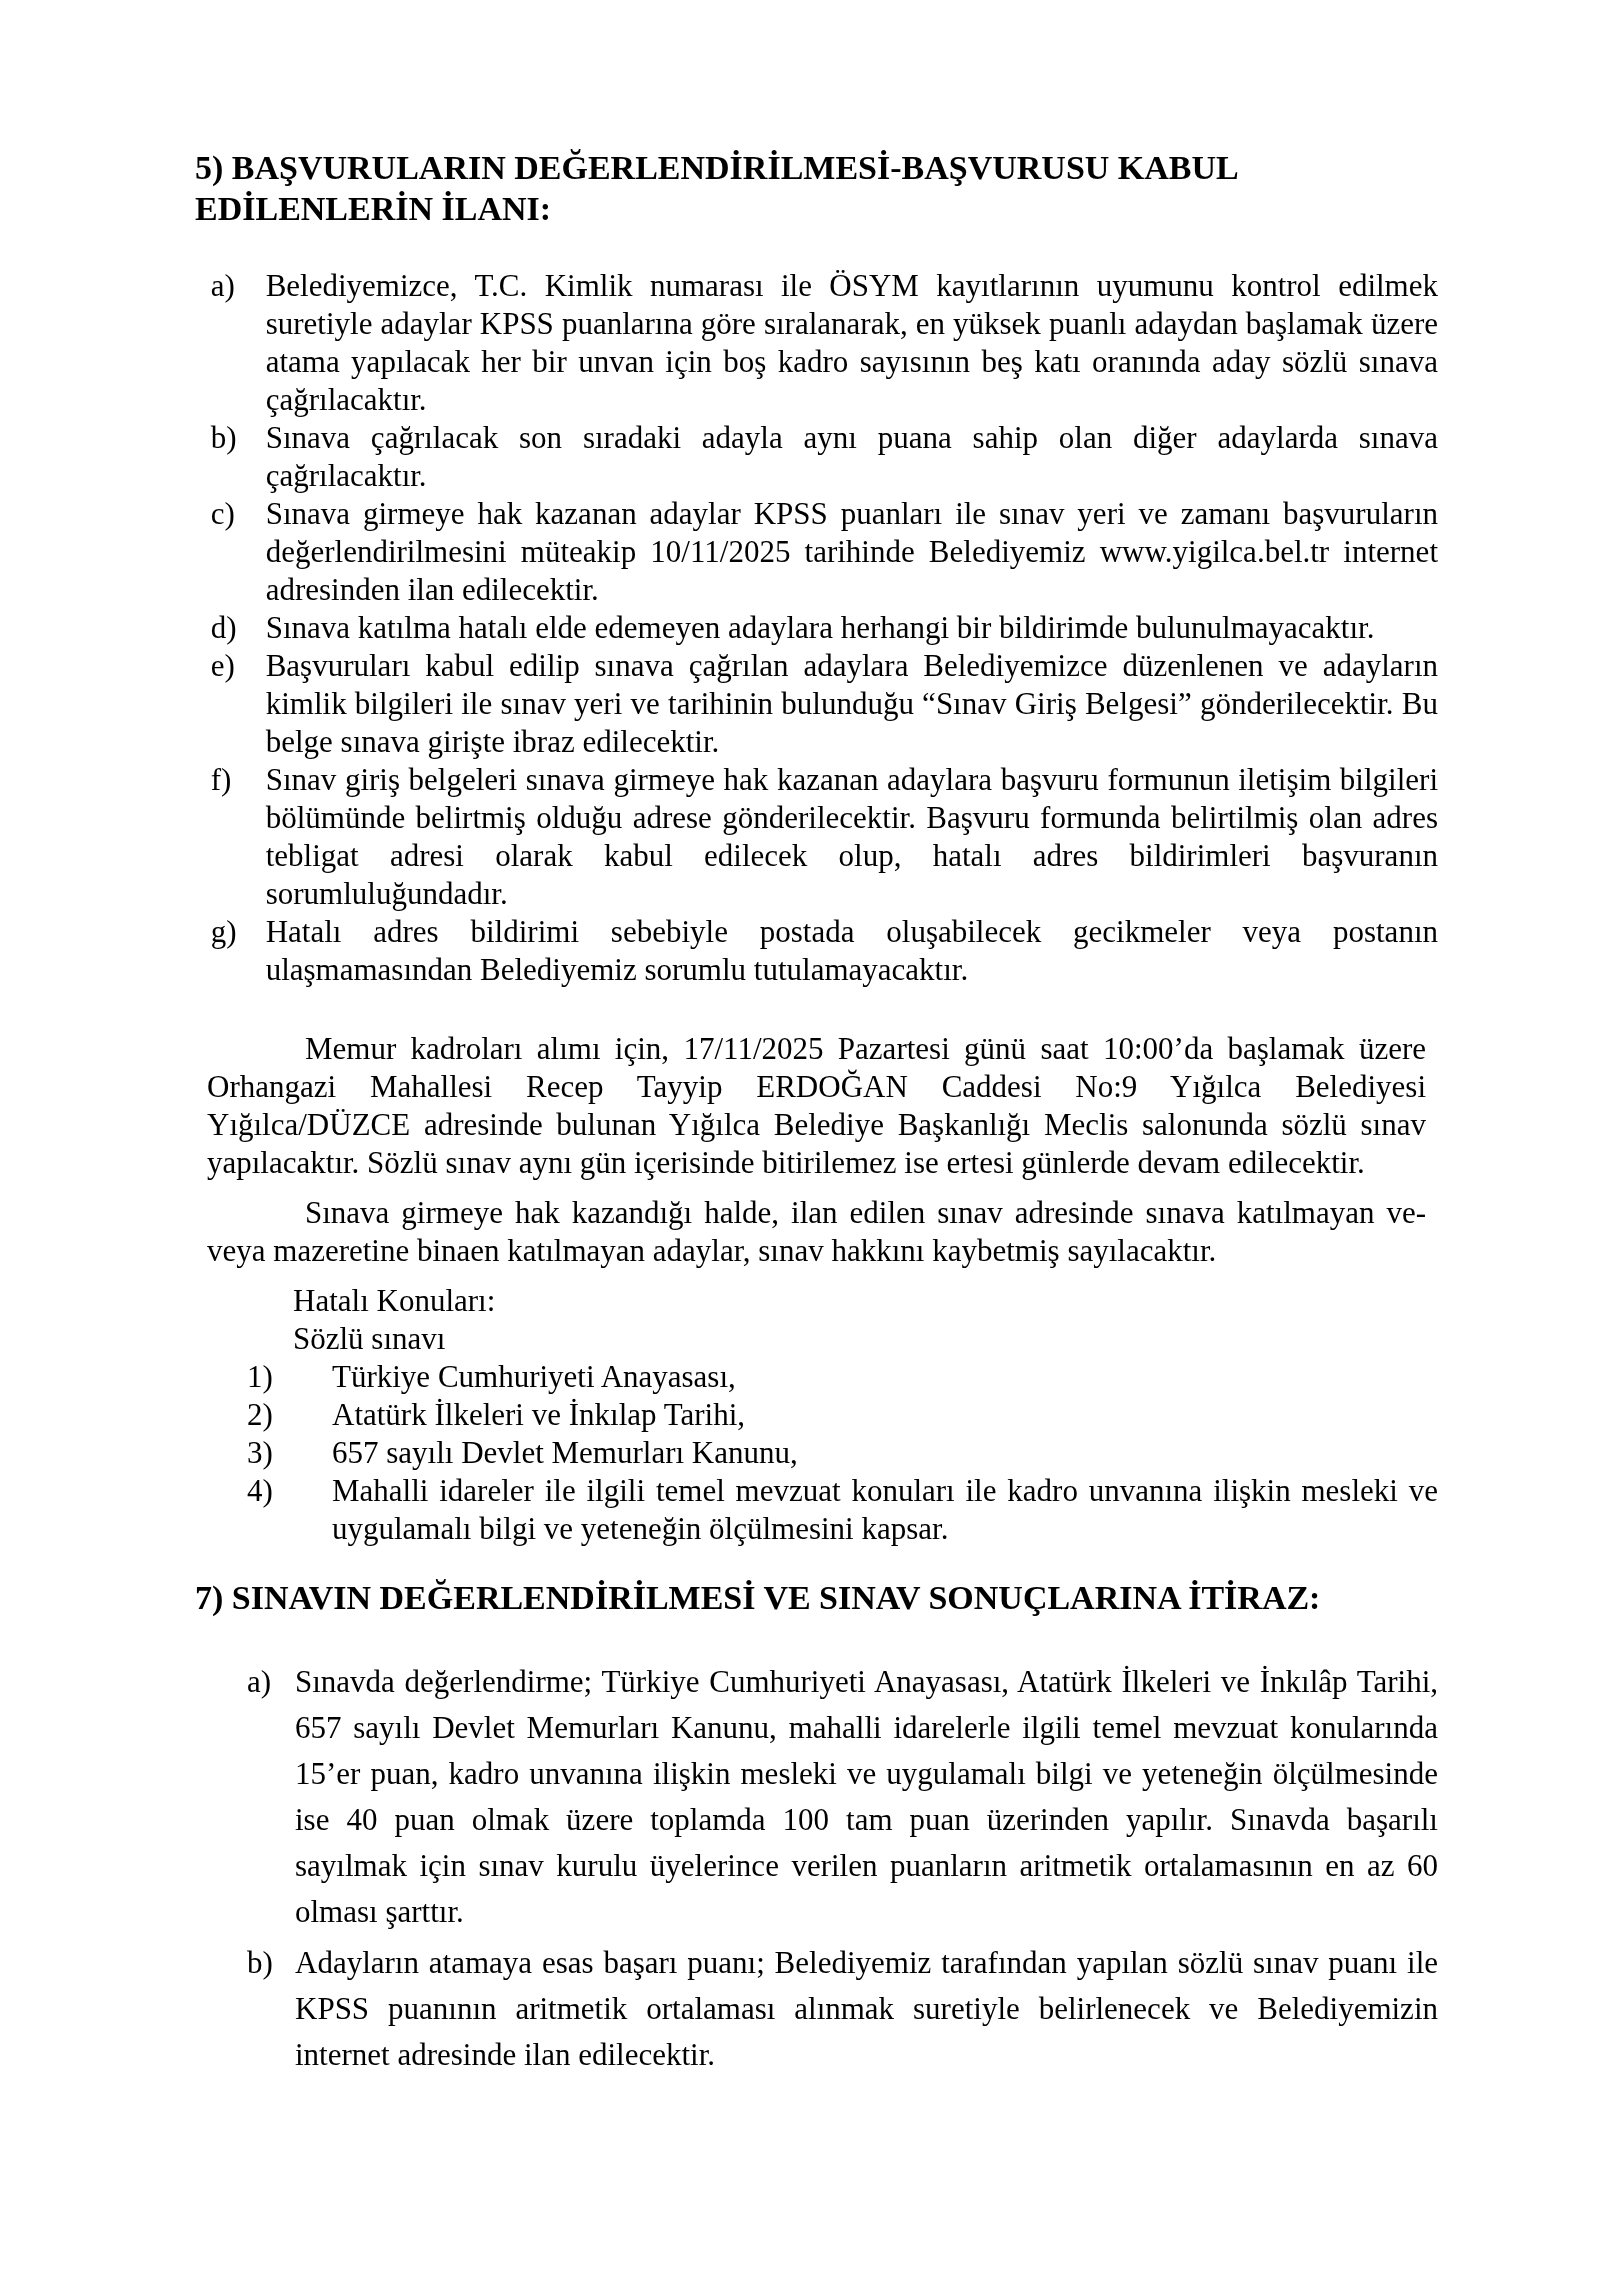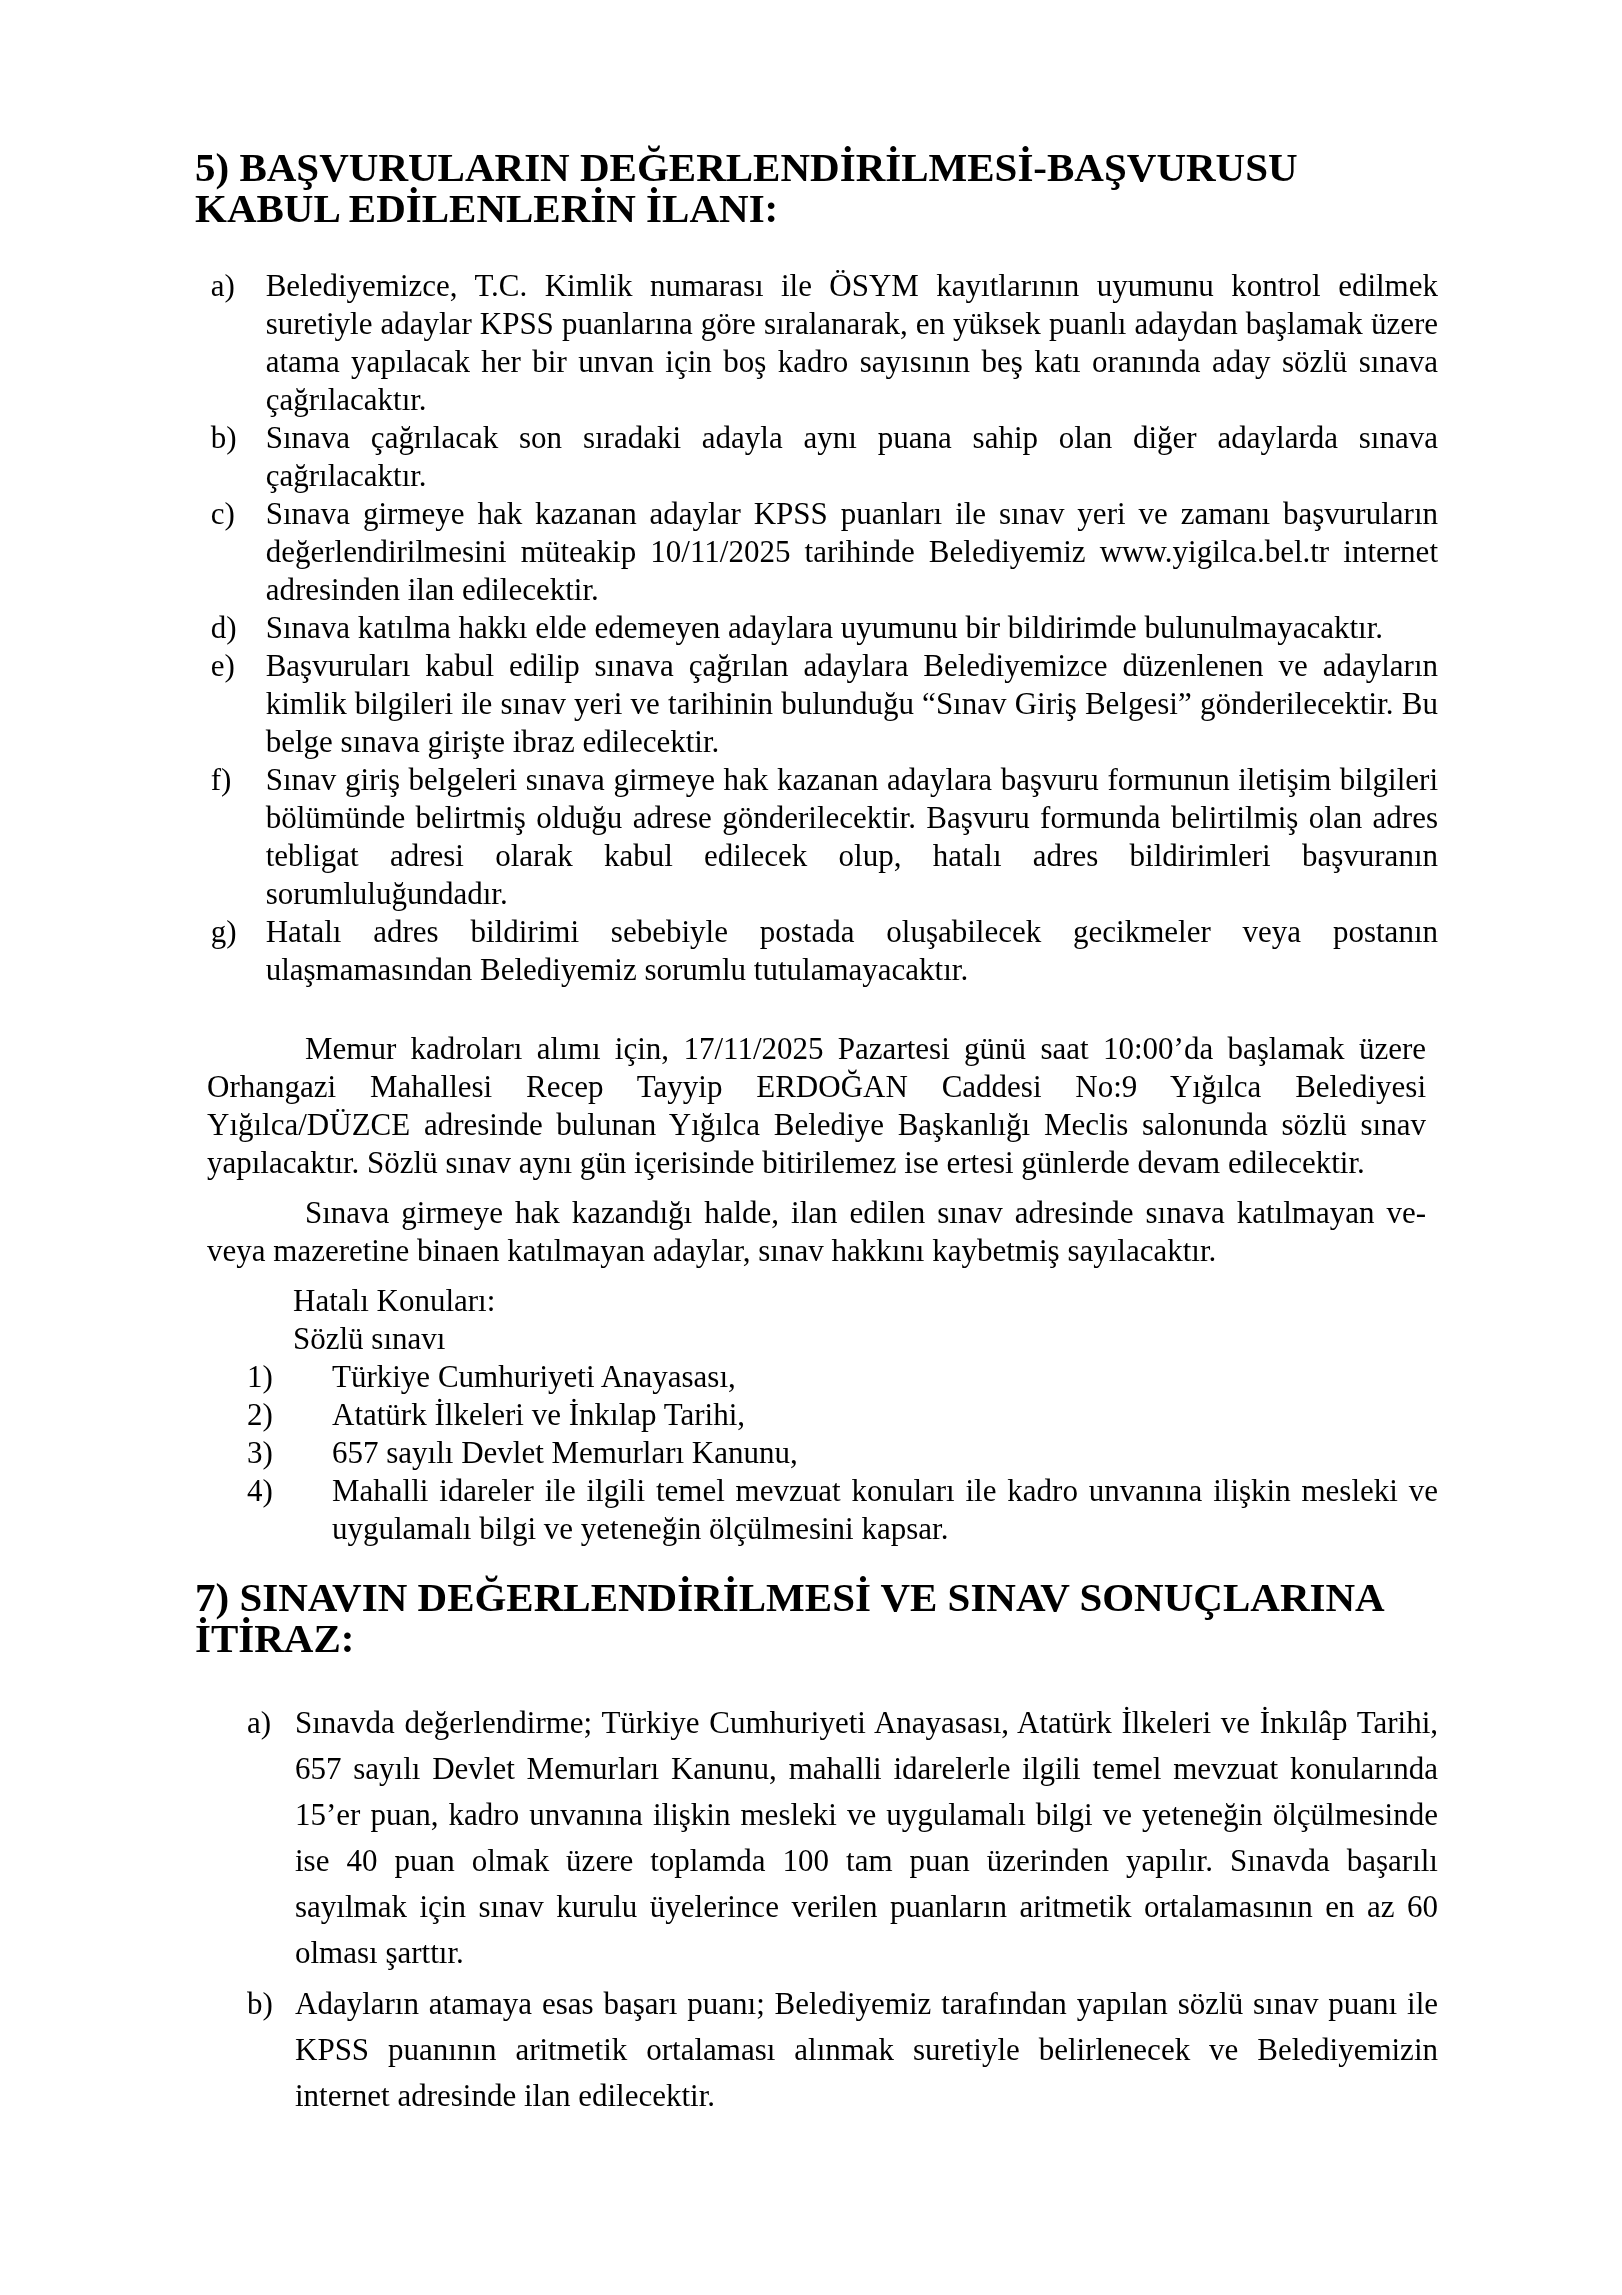--- a/index.html
+++ b/index.html
@@ -1,19 +1,19 @@
 <!DOCTYPE html>
 <html style="font-size:10.5px"><head>
 <meta charset="utf-8">
 <style>
   html, body { margin: 0; padding: 0; background: #ffffff; }
   body { width: 1623px; height: 2295px; position: relative; overflow: hidden;
          font-family: "Liberation Serif", "DejaVu Serif", serif; color: #000; }
   .page { position: absolute; left: 195px; top: 147px; width: 1243px; font-size: 31px; line-height: 38px; }
-  .h { font-weight: bold; margin: 0; font-size: 41px; line-height: 41px; }
+  .h { font-weight: bold; margin: 0; font-size: 34px; line-height: 41px; }
   .sec5-title { margin-top: 0; }
   ol.alpha { list-style: none; margin: 38px 0 0 0; padding: 0; }
   ol.alpha li { position: relative; padding-left: 55px; margin-left: 15.7px; text-align: justify; }
   ol.alpha li .lbl { position: absolute; left: 0; top: 0; }
   .sec6 { margin-top: 41px; }
   .p-indent { text-indent: 98px; text-align: justify; margin: 12px; }
   .p-sub { margin: 0 0 0 98px; }
   .sec6 .body { margin-top: 41px; }
   ol.num { list-style: none; margin: 0; padding: 0; }
   ol.num li { position: relative; padding-left: 85px; margin-left: 52px; margin-right: 0; text-align: justify; }
@@ -27,21 +27,21 @@
 <body>
 
 <div class="page">
 
   <section>
     <h2 class="h sec5-title">5) BAŞVURULARIN DEĞERLENDİRİLMESİ-BAŞVURUSU KABUL EDİLENLERİN İLANI:</h2>
     <ol class="alpha">
       <li><span class="lbl">a)</span><span>Belediyemizce, T.C. Kimlik numarası ile ÖSYM kayıtlarının uyumunu kontrol edilmek suretiyle adaylar KPSS puanlarına göre sıralanarak, en yüksek puanlı adaydan başlamak üzere atama yapılacak her bir unvan için boş kadro sayısının beş katı oranında aday sözlü sınava çağrılacaktır.</span></li>
       <li><span class="lbl">b)</span><span>Sınava çağrılacak son sıradaki adayla aynı puana sahip olan diğer adaylarda sınava çağrılacaktır.</span></li>
       <li><span class="lbl">c)</span><span>Sınava girmeye hak kazanan adaylar KPSS puanları ile sınav yeri ve zamanı başvuruların değerlendirilmesini müteakip 10/11/2025 tarihinde Belediyemiz www.yigilca.bel.tr internet adresinden ilan edilecektir.</span></li>
-      <li><span class="lbl">d)</span><span>Sınava katılma hakkı elde edemeyen adaylara uyumunu bir bildirimde bulunulmayacaktır.</span></li>
+      <li><span class="lbl">d)</span><span>Sınava katılma hatalı elde edemeyen adaylara herhangi bir bildirimde bulunulmayacaktır.</span></li>
       <li><span class="lbl">e)</span><span>Başvuruları kabul edilip sınava çağrılan adaylara Belediyemizce düzenlenen ve adayların kimlik bilgileri ile sınav yeri ve tarihinin bulunduğu “Sınav Giriş Belgesi” gönderilecektir. Bu belge sınava girişte ibraz edilecektir.</span></li>
       <li><span class="lbl">f)</span><span>Sınav giriş belgeleri sınava girmeye hak kazanan adaylara başvuru formunun iletişim bilgileri bölümünde belirtmiş olduğu adrese gönderilecektir. Başvuru formunda belirtilmiş olan adres tebligat adresi olarak kabul edilecek olup, hatalı adres bildirimleri başvuranın sorumluluğundadır.</span></li>
       <li><span class="lbl">g)</span><span>Hatalı adres bildirimi sebebiyle postada oluşabilecek gecikmeler veya postanın ulaşmamasından Belediyemiz sorumlu tutulamayacaktır.</span></li>
     </ol>
   </section>
 
   <section class="sec6">
     <div class="body">
       <p class="p-indent">Memur kadroları alımı için, 17/11/2025 Pazartesi günü saat 10:00’da başlamak üzere Orhangazi Mahallesi Recep Tayyip ERDOĞAN Caddesi No:9 Yığılca Belediyesi Yığılca/DÜZCE adresinde bulunan Yığılca Belediye Başkanlığı Meclis salonunda sözlü sınav yapılacaktır. Sözlü sınav aynı gün içerisinde bitirilemez ise ertesi günlerde devam edilecektir.</p>
       <p class="p-indent">Sınava girmeye hak kazandığı halde, ilan edilen sınav adresinde sınava katılmayan ve-veya mazeretine binaen katılmayan adaylar, sınav hakkını kaybetmiş sayılacaktır.</p>

